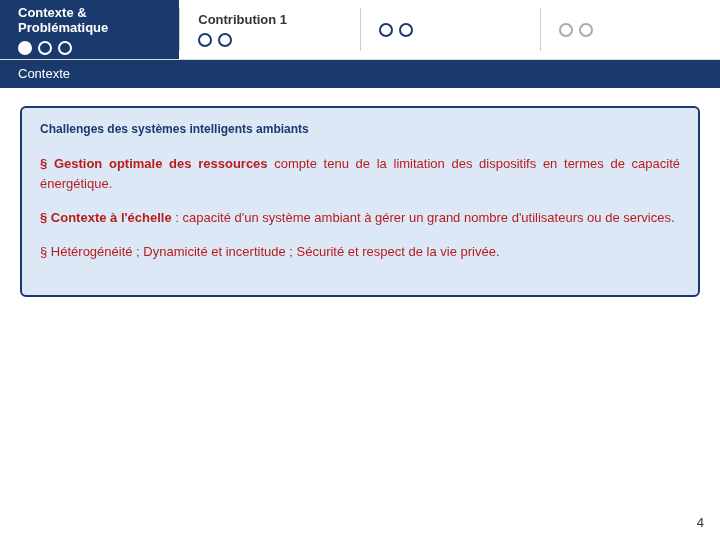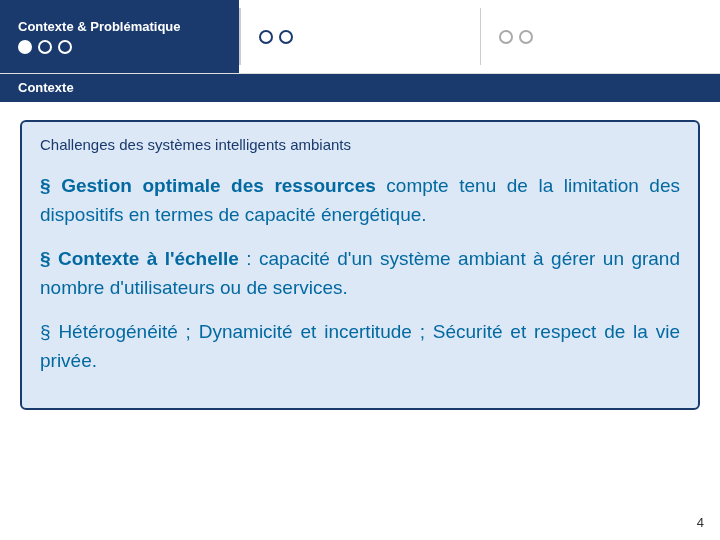--- a/index.html
+++ b/index.html
@@ -10,21 +10,21 @@
       font-family: Arial, sans-serif;
       background: #fff;
       overflow: hidden;
       position: relative;
     }
 
     
     .top-nav {
       display: flex;
       align-items: stretch;
-      height: 74px;
+      height: 60px;
       background: #fff;
       border-bottom: 1px solid #ddd;
     }
 
     .nav-section {
       display: flex;
       flex-direction: column;
       justify-content: center;
       padding: 0 18px;
       flex: 1;
@@ -96,30 +96,30 @@
 
     
     .challenge-box {
       background: #dce8f5;
       border: 2px solid #1a3a6e;
       border-radius: 6px;
       padding: 14px 18px 16px 18px;
     }
 
     .challenge-title {
-      font-size: 15px;
-      font-weight: normal;
+      font-size: 12px;
+      font-weight: bold;
       color: #1a3a6e;
       margin-bottom: 14px;
       padding-bottom: 4px;
     }
 
     .challenge-item {
-      font-size: 19px;
-      color: #0369a1;
+      font-size: 13px;
+      color: #b91c1c;
       margin-bottom: 14px;
       line-height: 1.55;
       text-align: justify;
     }
 
     .challenge-item strong {
       font-weight: bold;
     }
 
     .challenge-item:last-child {
@@ -144,20 +144,27 @@
     <div class="nav-label">Contexte &amp; Problématique</div>
     <div class="nav-dots">
       <span class="dot dot-filled-white"></span>
       <span class="dot dot-empty-white"></span>
       <span class="dot dot-empty-white"></span>
     </div>
   </div>
 
   <div class="nav-divider"></div>
 
+  <div class="nav-section inactive">
+    <div class="nav-label">Contribution 1</div>
+    <div class="nav-dots">
+      <span class="dot dot-empty-dark"></span>
+      <span class="dot dot-empty-dark"></span>
+    </div>
+  </div>
 
   <div class="nav-divider"></div>
 
   <div class="nav-section inactive">
     <div class="nav-dots">
       <span class="dot dot-empty-dark"></span>
       <span class="dot dot-empty-dark"></span>
     </div>
   </div>
 
@@ -166,21 +173,21 @@
   <div class="nav-section inactive">
     <div class="nav-dots">
       <span class="dot dot-empty-gray"></span>
       <span class="dot dot-empty-gray"></span>
     </div>
   </div>
 
 </div>
 
 <div style="background:#1a3a6e; padding: 4px 18px 6px 18px;">
-  <span style="color:#fff; font-size:13px; font-weight:bold;">Contexte</span>
+  <span style="color:#fff; font-size:13px; font-weight:normal;">Contexte</span>
 </div>
 
 <div class="content">
   <div class="challenge-box">
     <div class="challenge-title">Challenges des systèmes intelligents ambiants</div>
 
     <div class="challenge-item">
       <strong>§ Gestion optimale des ressources</strong><span> compte tenu de la limitation des dispositifs en termes de capacité énergétique.</span>
     </div>
 

